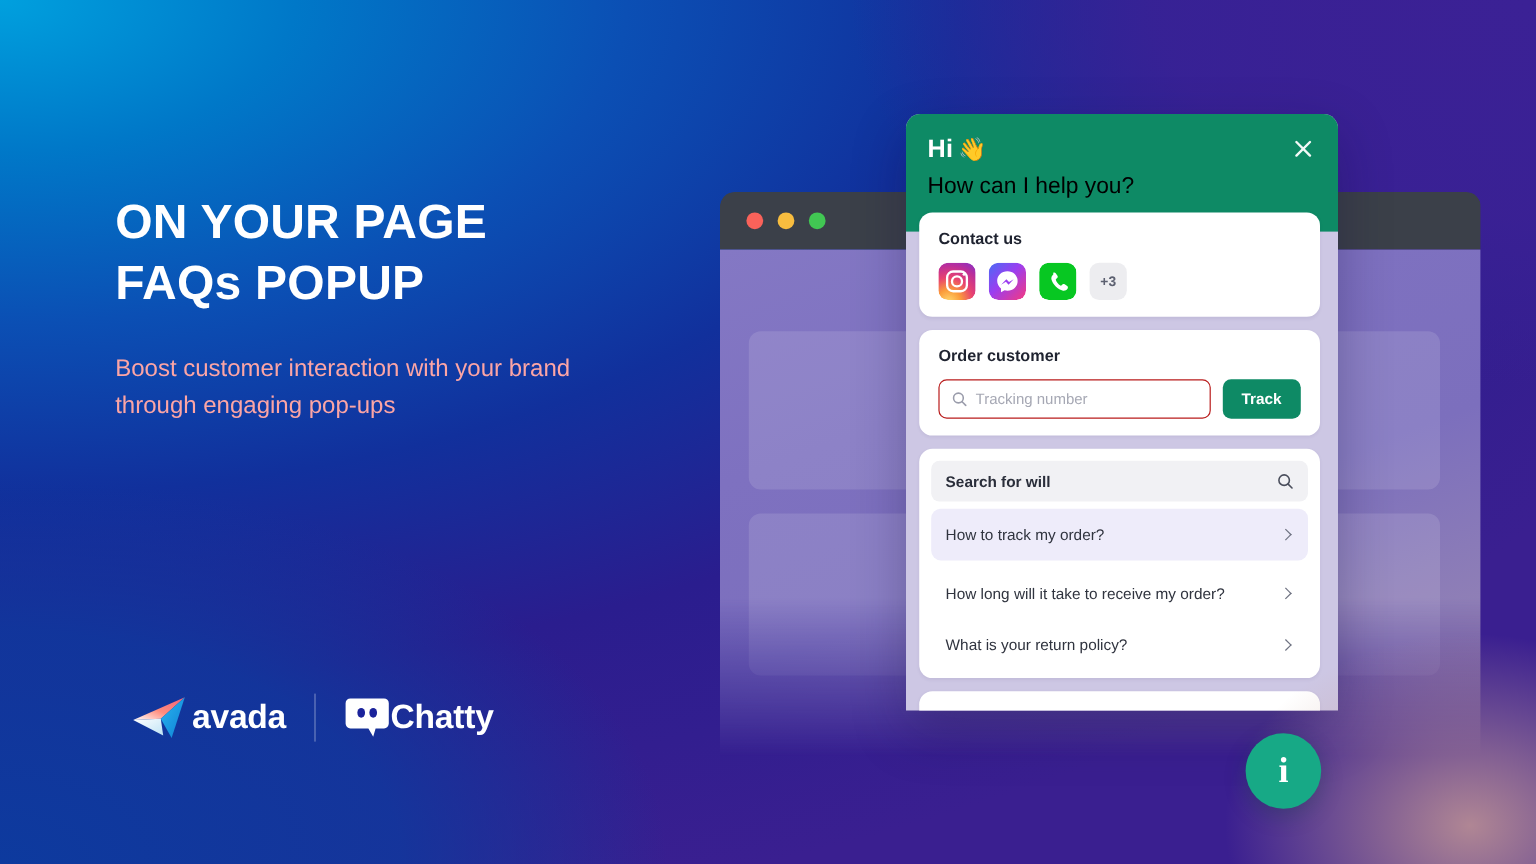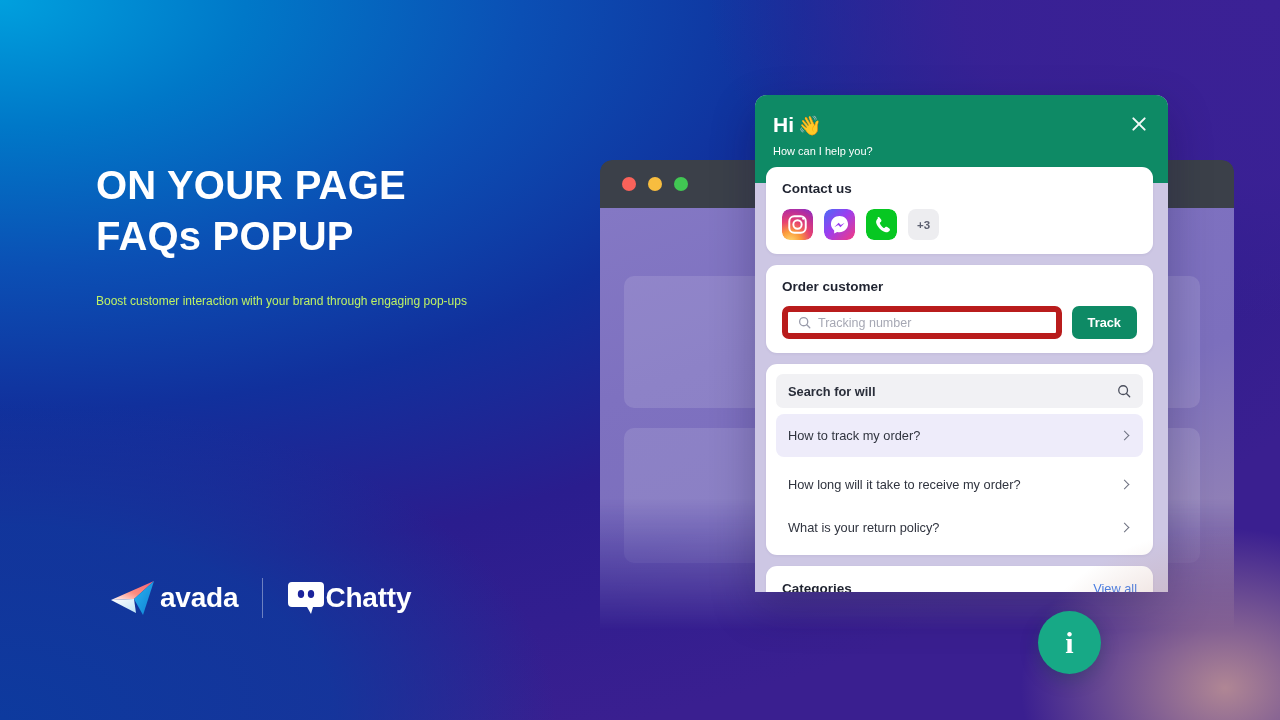--- a/index.html
+++ b/index.html
@@ -32,22 +32,22 @@
     pointer-events: none;
   }
 
   
   #hero { position: absolute; left: 96px; top: 160px; width: 520px; color: #fff; }
   .hero-line {
     font-size: 40px; font-weight: 700; letter-spacing: 0.2px;
     line-height: 1.28; white-space: nowrap;
   }
   #hero-sub {
-    margin-top: 30px; font-size: 12px; line-height: 1.55;
-    color: #bef264; font-weight: 400; max-width: 400px;
+    margin-top: 30px; font-size: 20px; line-height: 1.55;
+    color: #fca5a5; font-weight: 400; max-width: 400px;
   }
 
   
   #logos { position: absolute; left: 110px; top: 578px; display: flex; align-items: center; gap: 24px; }
   .logo-group { display: flex; align-items: center; }
   #avada-mark { width: 50px; height: 38px; display: block; }
   .logo-word { color: #fff; font-size: 28px; font-weight: 600; letter-spacing: -0.2px; }
   #logo-divider { width: 1px; height: 40px; background: rgba(255,255,255,0.38); }
   #chatty-mark { width: 38px; height: 38px; display: block; }
 
@@ -73,63 +73,63 @@
   }
   .placeholder-block {
     position: absolute; border-radius: 10px;
     background: rgba(255,255,255,0.12);
   }
   #ph-1 { left: 24px; top: 68px; width: 576px; height: 132px; }
   #ph-2 { left: 24px; top: 220px; width: 576px; height: 135px; }
 
   
   #popup {
-    position: absolute; left: 755px; top: 95px; width: 413px; height: 497px;
+    position: absolute; left: 755px; top: 95px; width: 360px; height: 497px;
     border-radius: 12px 12px 0 0;
     background: #cdc7e4;
     overflow: hidden;
     box-shadow: 0 16px 44px rgba(20,10,60,0.30);
   }
   #popup-header {
     background: #0e8a65; color: #fff; padding: 18px 18px 26px 18px;
   }
   #popup-header-top { display: flex; align-items: flex-start; justify-content: space-between; }
   #popup-greeting { font-size: 21px; font-weight: 700; letter-spacing: 0.2px; }
   #popup-wave { font-size: 19px; margin-left: 4px; }
   #popup-close {
     width: 22px; height: 22px; position: relative; cursor: pointer; opacity: 0.95;
   }
   #popup-close::before, #popup-close::after {
     content: ""; position: absolute; left: 2px; top: 10px; width: 18px; height: 2px;
     background: #fff; border-radius: 1px;
   }
   #popup-close::before { transform: rotate(45deg); }
   #popup-close::after  { transform: rotate(-45deg); }
-  #popup-subtitle { margin-top: 8px; font-size: 11px; font-weight: 400; color: #ffffff; }
+  #popup-subtitle { margin-top: 8px; font-size: 19px; font-weight: 400; color: #000000; }
 
   #popup-scroll { padding: 0 15px 0 11px; margin-top: -16px; }
   .card {
     background: #fff; border-radius: 11px; padding: 14px 16px;
     margin-bottom: 11px; box-shadow: 0 1px 3px rgba(40,30,80,0.07);
   }
   .card-title { font-size: 13.5px; font-weight: 700; color: #1f2330; }
 
   
   #contact-icons { display: flex; align-items: center; gap: 11px; margin-top: 13px; }
   .contact-icon { width: 31px; height: 31px; border-radius: 8px; display: block; }
   #contact-more {
     width: 31px; height: 31px; border-radius: 8px; background: #ededf0;
     display: flex; align-items: center; justify-content: center;
     font-size: 11.5px; font-weight: 600; color: #5c6070;
   }
 
   
   #tracking-row { display: flex; align-items: center; gap: 10px; margin-top: 12px; }
   #tracking-input-wrap {
-    flex: 1; height: 33px; border: 6px solid #b91c1c; border-radius: 7px;
+    flex: 1; height: 33px; border: 1px solid #b91c1c; border-radius: 7px;
     display: flex; align-items: center; gap: 7px; padding: 0 10px; background: #fff;
   }
   #tracking-input {
     border: none; outline: none; flex: 1; font-size: 12.5px; color: #31353f;
     font-family: "Liberation Sans", sans-serif; background: transparent;
   }
   #tracking-input::placeholder { color: #a6a8b4; }
   #track-button {
     height: 33px; padding: 0 16px; border: none; border-radius: 7px;
     background: #0e8a65; color: #fff; font-size: 12.8px; font-weight: 700;

